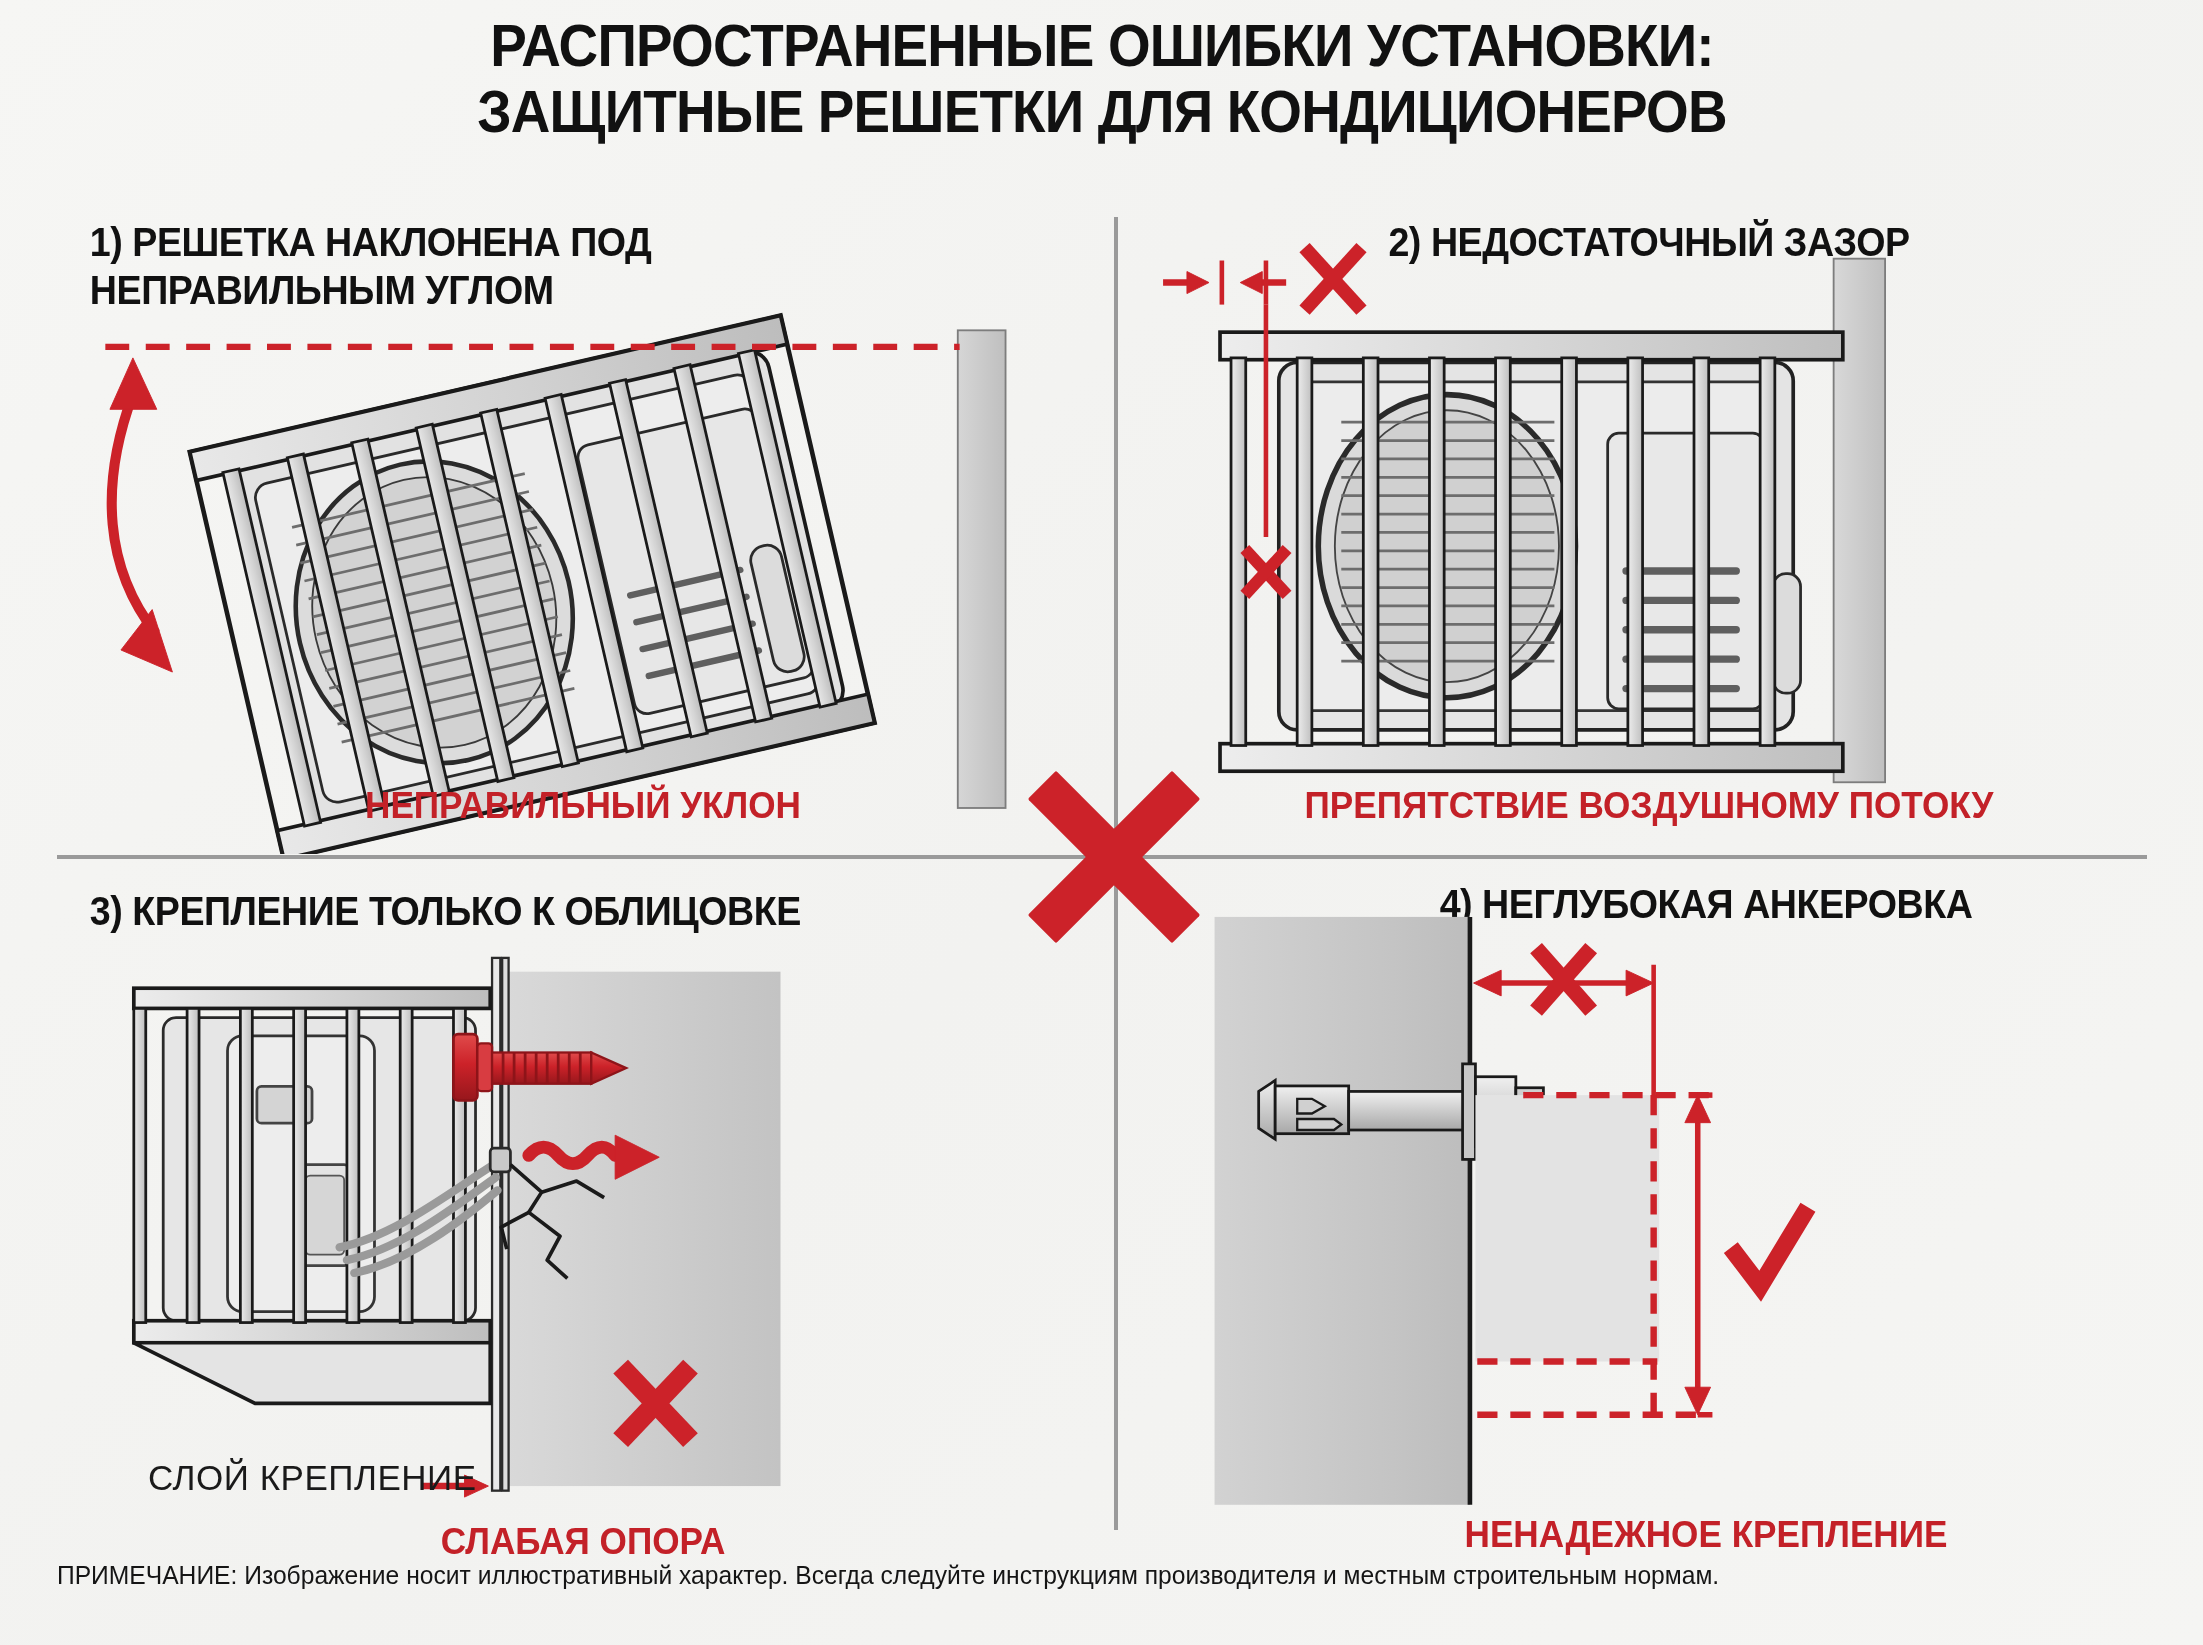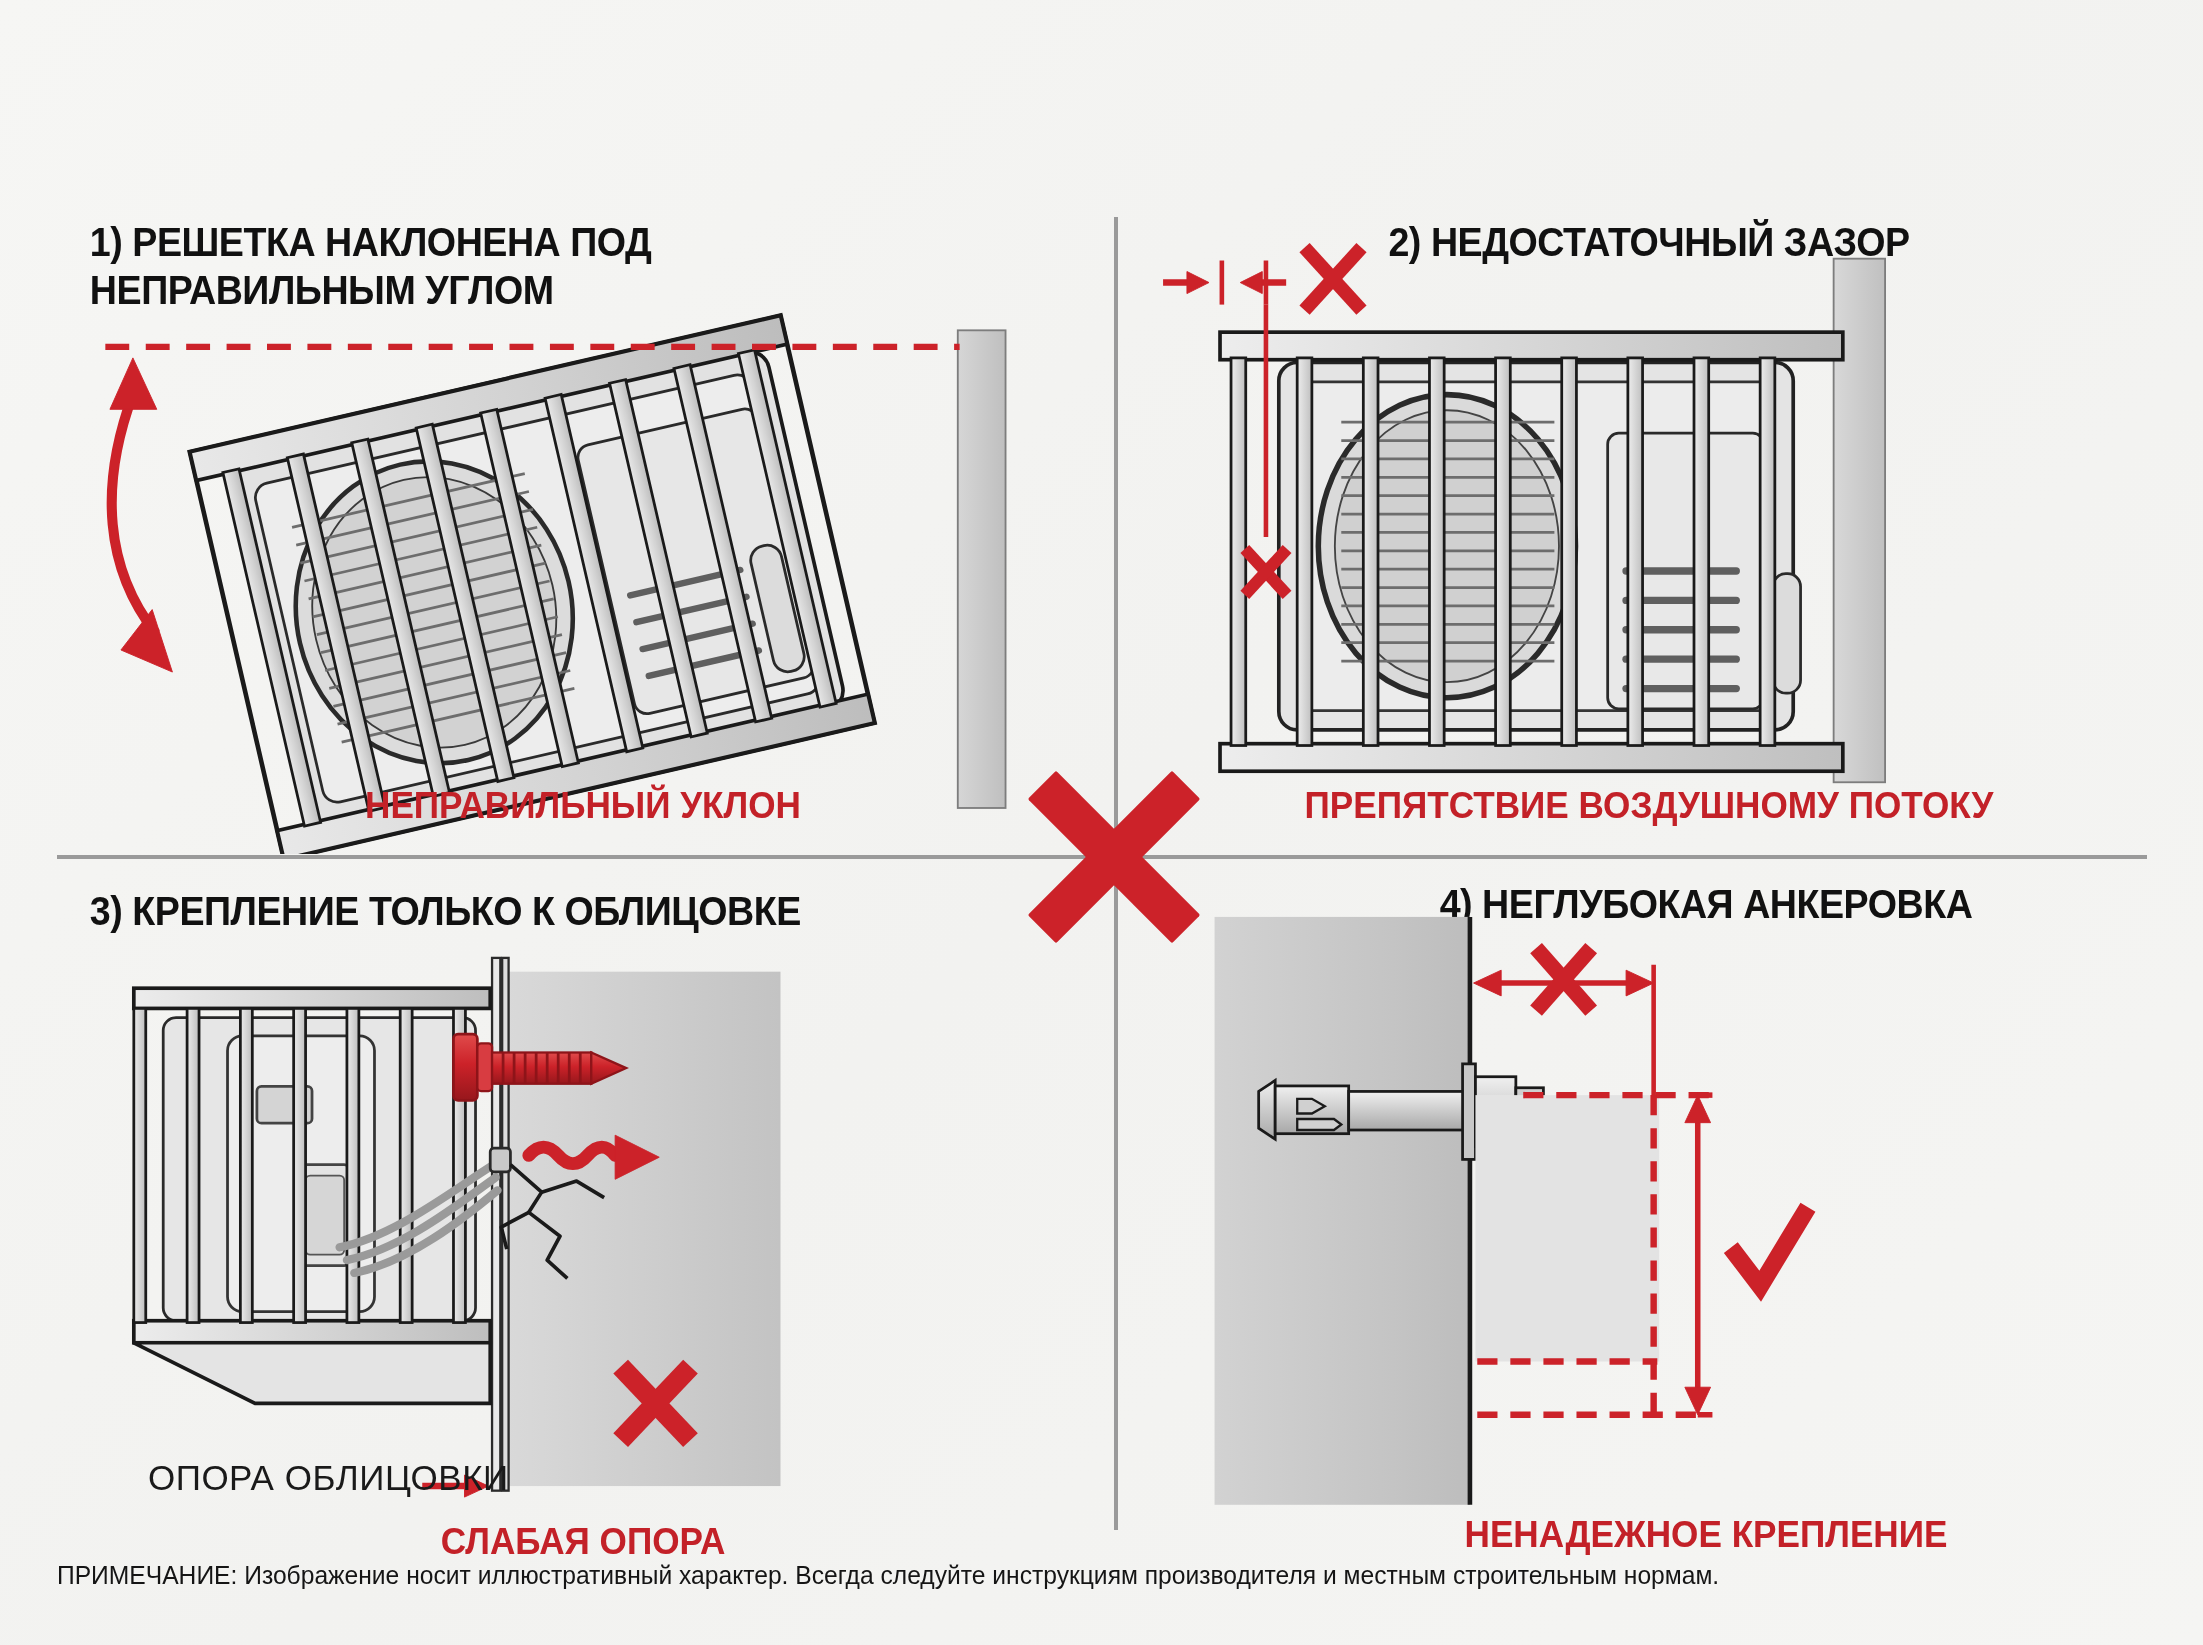--- a/index.html
+++ b/index.html
@@ -128,20 +128,24 @@
   }
 
   
   svg { display: block; }
 </style>
 </head>
 <body>
 
 <div id="page">
 
+  <div class="title-block">
+    <div class="title-line">РАСПРОСТРАНЕННЫЕ ОШИБКИ УСТАНОВКИ:</div>
+    <div class="title-line">ЗАЩИТНЫЕ РЕШЕТКИ ДЛЯ КОНДИЦИОНЕРОВ</div>
+  </div>
 
   <div class="divider-h"></div>
   <div class="divider-v"></div>
 
   <div class="center-x">
     <i></i>
       <i></i>
   </div>
 
   <div class="panel" id="panel-1">
@@ -402,21 +406,21 @@
         <line x1="606" y1="520" x2="682" y2="600"></line>
         <line x1="682" y1="520" x2="606" y2="600"></line>
       </g>
 
       <g fill="#cc2229" stroke="#cc2229">
         <line x1="390" y1="650" x2="445" y2="650" stroke-width="7"></line>
         <polygon points="462,650 436,638 436,662"></polygon>
       </g>
     </svg>
 
-    <div style="position:absolute; left:84px; top:569px; font-size:35px; color:#1a1a1a; letter-spacing:0.5px; white-space:nowrap;">ОПОРА ОБЛИЦОВКИ</div>
+    <div style="position:absolute; left:84px; top:569px; font-size:35px; color:#1a1a1a; letter-spacing:0.5px; white-space:nowrap;">СЛОЙ КРЕПЛЕНИЕ</div>
 
     <div class="panel-caption" style="top: 632px;">СЛАБАЯ ОПОРА</div>
   </div>
 
   <div class="panel" id="panel-4">
     <div class="panel-heading heading-center" style="position:absolute;left:0;right:0;top:0;">4) НЕГЛУБОКАЯ АНКЕРОВКА</div>
 
     <svg class="art" viewBox="0 0 1130 700">
       <defs>
         <linearGradient id="wall4" x1="0" y1="0" x2="1" y2="0">

